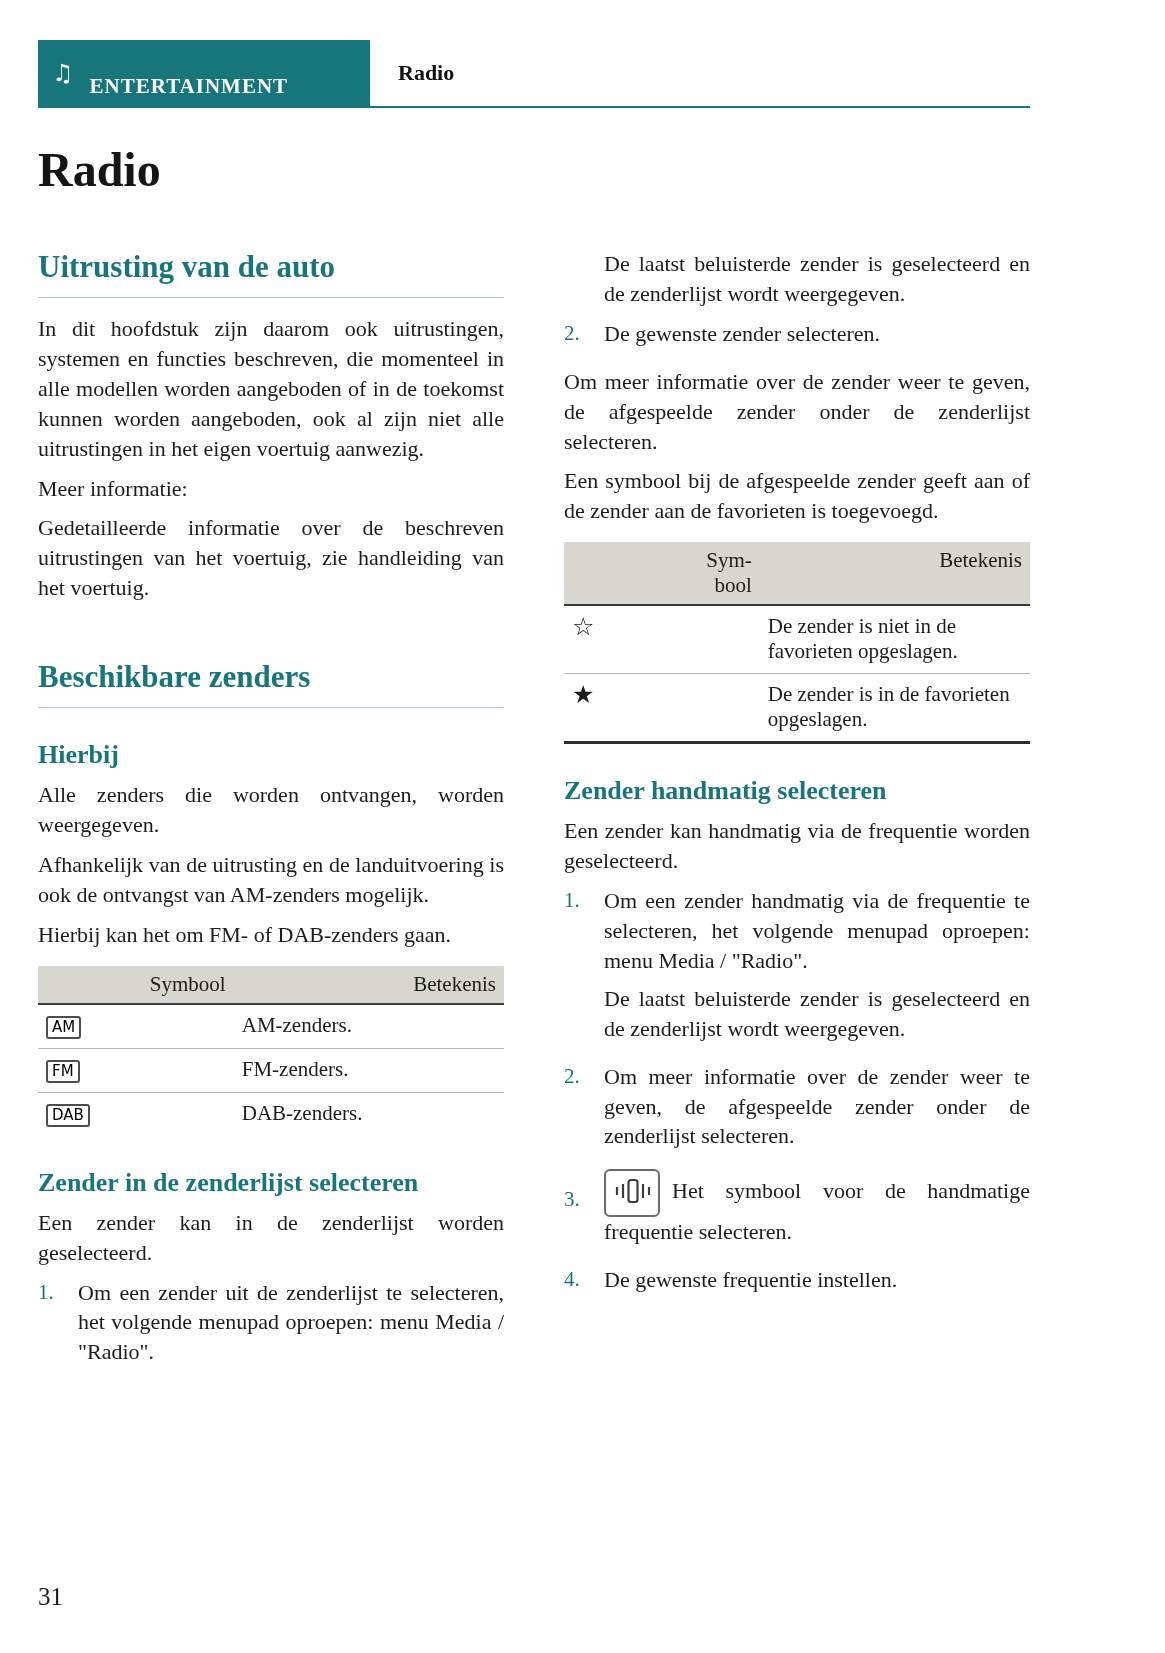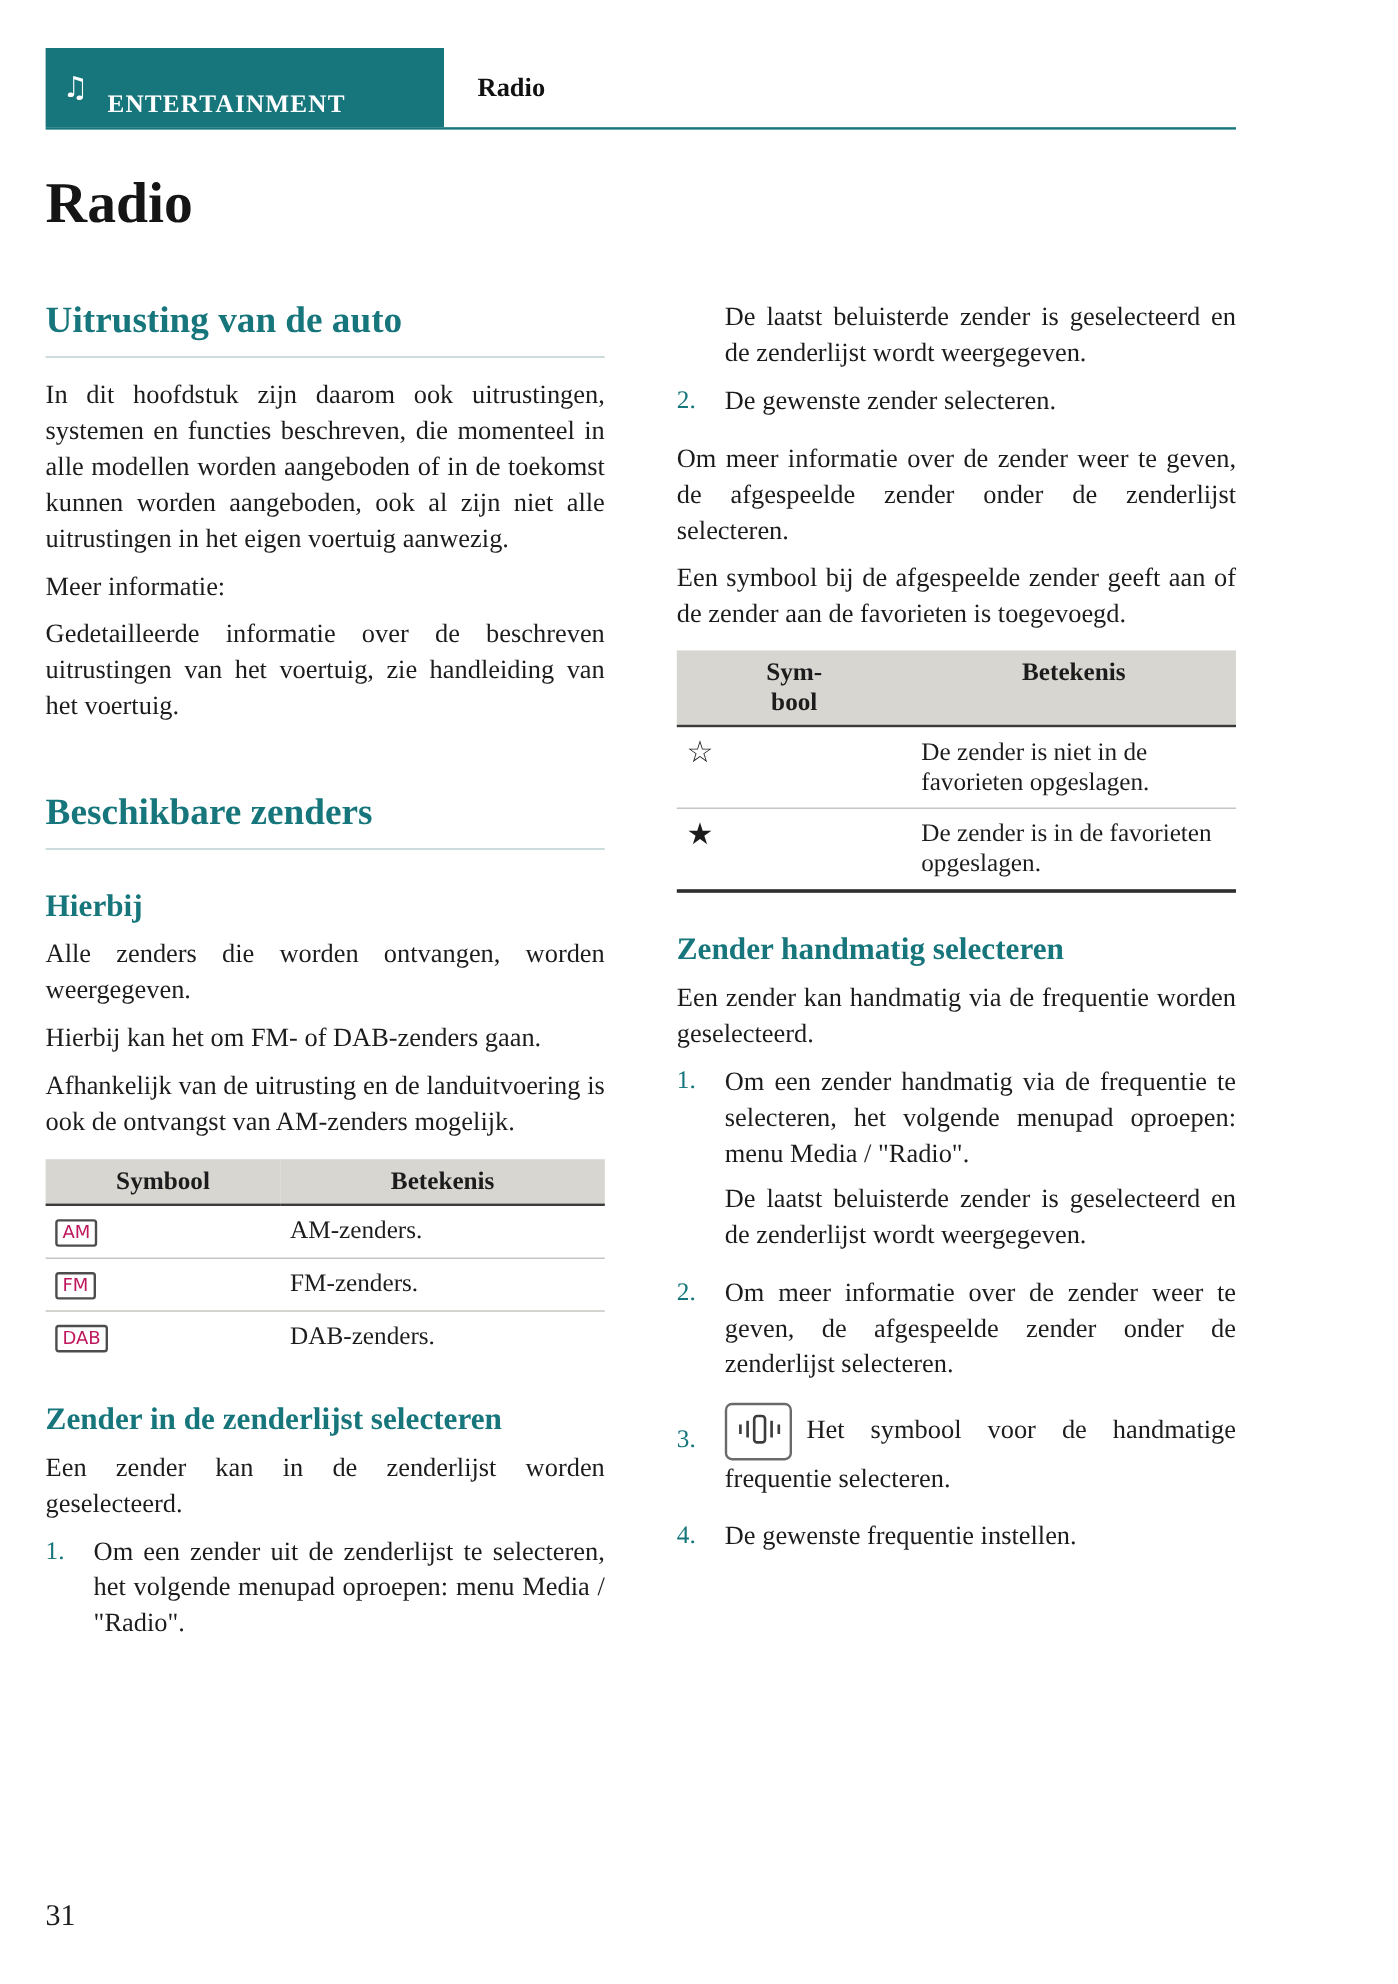--- a/index.html
+++ b/index.html
@@ -42,34 +42,34 @@
   .indent { margin-left: 40px; }
 
   .li { display: flex; margin: 0 0 10px; }
   .num { color: #17767c; font-size: 21px; line-height: 1.36; width: 40px; flex: none; }
   .num-offset { padding-top: 16px; }
   .li-body { flex: 1; min-width: 0; }
   .li-body p { margin-bottom: 8px; }
 
   table { width: 100%; border-collapse: collapse; margin: 16px 0 8px; }
   th {
-    background: #d7d6d1; font-size: 21px; font-weight: bold; text-align: center;
+    background: #d7d6d1; font-size: 21px; font-weight: normal; text-align: right;
     padding: 6px 8px; border-bottom: 2px solid #3a3a3a; vertical-align: top; margin-left: 28px;
   }
   td { font-size: 21px; padding: 8px 8px 9px; border-bottom: 1px solid #b8b7b2; vertical-align: top; }
   .c1 { width: 42%; }
   .symtable tbody tr:last-child td { border-bottom: 0; }
   .favtable { border-bottom: 3px solid #2e2e2e; }
   .favtable tbody tr:last-child td { border-bottom: 0; }
   th.pre { white-space: pre-line; }
 
   .keycap {
     display: inline-block; border: 2px solid #4d4d4d; border-radius: 3px;
     padding: 0 4px; font-family: "DejaVu Sans", sans-serif;
-    font-size: 15px; line-height: 19px; color: #be185d; background: #fff;
+    font-size: 15px; line-height: 19px; color: #000000; background: #fff;
   }
   .star { font-family: "DejaVu Sans", sans-serif; font-size: 25px; line-height: 1; color: #1c1c1c; }
 
   .freq-box {
     display: inline-block; border: 2px solid #6a6a6a; border-radius: 6px;
     padding: 7px 6px 3px; margin-right: 12px; vertical-align: middle; background: #fff;
   }
 
   .pageno { position: absolute; left: 38px; bottom: 42px; font-size: 25px; color: #1c1c1c; }
 </style>
@@ -92,22 +92,22 @@
 
     <div class="col">
       <h2>Uitrusting van de auto</h2>
       <p>In dit hoofdstuk zijn daarom ook uitrustingen, systemen en functies beschreven, die momenteel in alle modellen worden aangeboden of in de toekomst kunnen worden aangeboden, ook al zijn niet alle uitrustingen in het eigen voertuig aanwezig.</p>
       <p>Meer informatie:</p>
       <p>Gedetailleerde informatie over de beschreven uitrustingen van het voertuig, zie handleiding van het voertuig.</p>
 
       <h2>Beschikbare zenders</h2>
       <h3>Hierbij</h3>
       <p>Alle zenders die worden ontvangen, worden weergegeven.</p>
+      <p>Afhankelijk van de uitrusting en de landuitvoering is ook de ontvangst van AM-zenders mogelijk.</p>
       <p>Hierbij kan het om FM- of DAB-zenders gaan.</p>
-      <p>Afhankelijk van de uitrusting en de landuitvoering is ook de ontvangst van AM-zenders mogelijk.</p>
 
       <table class="symtable">
         <thead>
           <tr>
             <th class="c1">Symbool</th>
             <th>Betekenis</th>
           </tr>
         </thead>
         <tbody>
           <tr>

